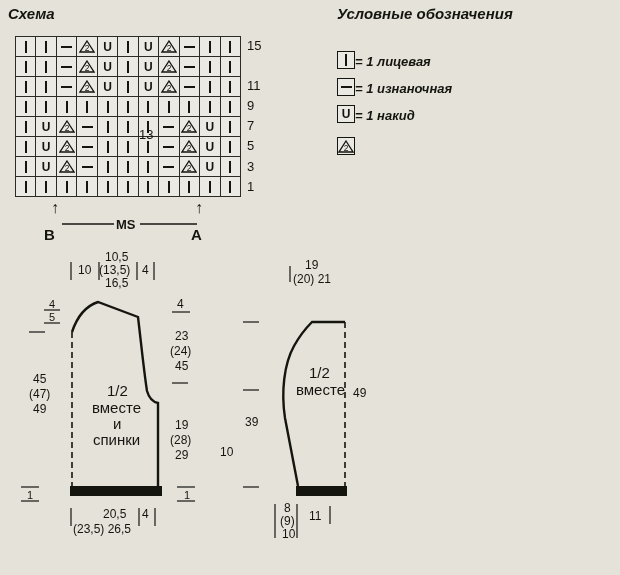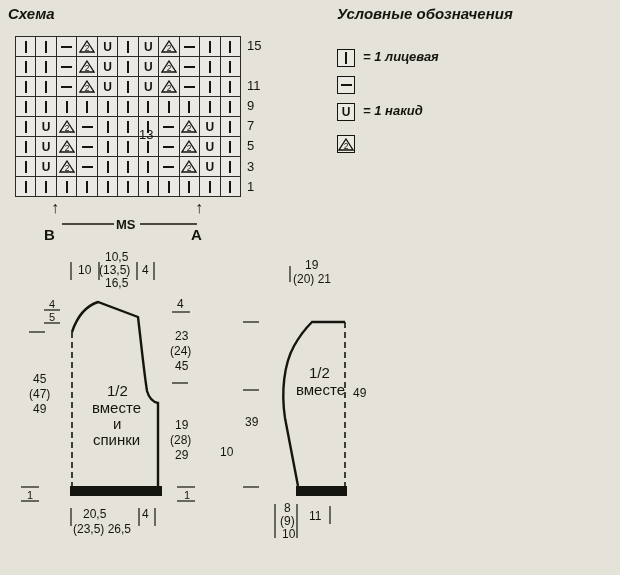--- a/index.html
+++ b/index.html
@@ -27,21 +27,21 @@
   .sym-yo{font-size:12px;font-weight:bold;line-height:1}
   .sym-dec{display:flex;line-height:0}
   #row-numbers{position:absolute;left:247px;top:36px;z-index:2}
   .row-num{height:20.1px;line-height:20px;font-size:13px}
   #chart-center-label{position:absolute;left:139px;top:127px;font-size:13px;z-index:3}
   .arrow{position:absolute;font-size:16px;font-weight:bold;z-index:2}
   .marker{position:absolute;font-size:15px;font-weight:bold;z-index:2}
   #ms-label{position:absolute;left:116px;top:217px;font-size:13px;font-weight:bold;z-index:2}
   
   #legend-items{position:absolute;left:337px;top:49px;z-index:2}
-  .legend-item{display:flex;align-items:flex-start;gap:8px;margin-bottom:7px;height:20px}
+  .legend-item{display:flex;align-items:flex-end;gap:0;margin-bottom:7px;height:20px}
   .legend-item.last{margin-top:12px}
   .sym-box{width:18px;height:18px;border:1.6px solid #15150f;display:inline-flex;
     align-items:center;justify-content:center;flex:0 0 auto;background:rgba(255,255,255,0.25)}
   .legend-text{font-size:13px;font-weight:bold;font-style:italic;white-space:nowrap}
   
   #schematic-svg{position:absolute;left:0;top:0;z-index:1}
   .lbl{position:absolute;font-size:12px;line-height:1.1;white-space:nowrap;z-index:2}
   .lbl.s11{font-size:11px}
   .lbl.s13{font-size:15px}
 </style>
@@ -399,20 +399,21 @@
     <div class="legend-item">
       <span class="sym-box">
         <span class="sym-k"></span>
       </span>
       <span class="legend-text">= 1 лицевая</span>
     </div>
     <div class="legend-item">
       <span class="sym-box">
         <span class="sym-p"></span>
       </span>
+      <span class="legend-text">= 1 изнаночная</span>
     </div>
     <div class="legend-item">
       <span class="sym-box">
         <span class="sym-yo">U</span>
       </span>
       <span class="legend-text">= 1 накид</span>
     </div>
     <div class="legend-item last">
       <span class="sym-box">
         <span class="sym-dec">
@@ -485,21 +486,21 @@
 <span class="lbl s13" style="left:93px;top:432px">спинки</span>
 <span class="lbl" style="left:177px;top:298px">4</span>
 <span class="lbl" style="left:175px;top:330px">23</span>
 <span class="lbl" style="left:170px;top:345px">(24)</span>
 <span class="lbl" style="left:175px;top:360px">45</span>
 <span class="lbl" style="left:175px;top:419px">19</span>
 <span class="lbl" style="left:170px;top:434px">(28)</span>
 <span class="lbl" style="left:175px;top:449px">29</span>
 <span class="lbl s11" style="left:27px;top:489px">1</span>
 <span class="lbl s11" style="left:184px;top:489px">1</span>
-<span class="lbl" style="left:83px;top:508px">20,5</span>
+<span class="lbl" style="left:103px;top:508px">20,5</span>
 <span class="lbl" style="left:73px;top:523px">(23,5) 26,5</span>
 <span class="lbl" style="left:142px;top:508px">4</span>
 
 <span class="lbl" style="left:305px;top:259px">19</span>
 <span class="lbl" style="left:293px;top:273px">(20) 21</span>
 <span class="lbl" style="left:353px;top:387px">49</span>
 <span class="lbl" style="left:245px;top:416px">39</span>
 <span class="lbl" style="left:220px;top:446px">10</span>
 <span class="lbl s13" style="left:309px;top:365px">1/2</span>
 <span class="lbl s13" style="left:296px;top:382px">вместе</span>

